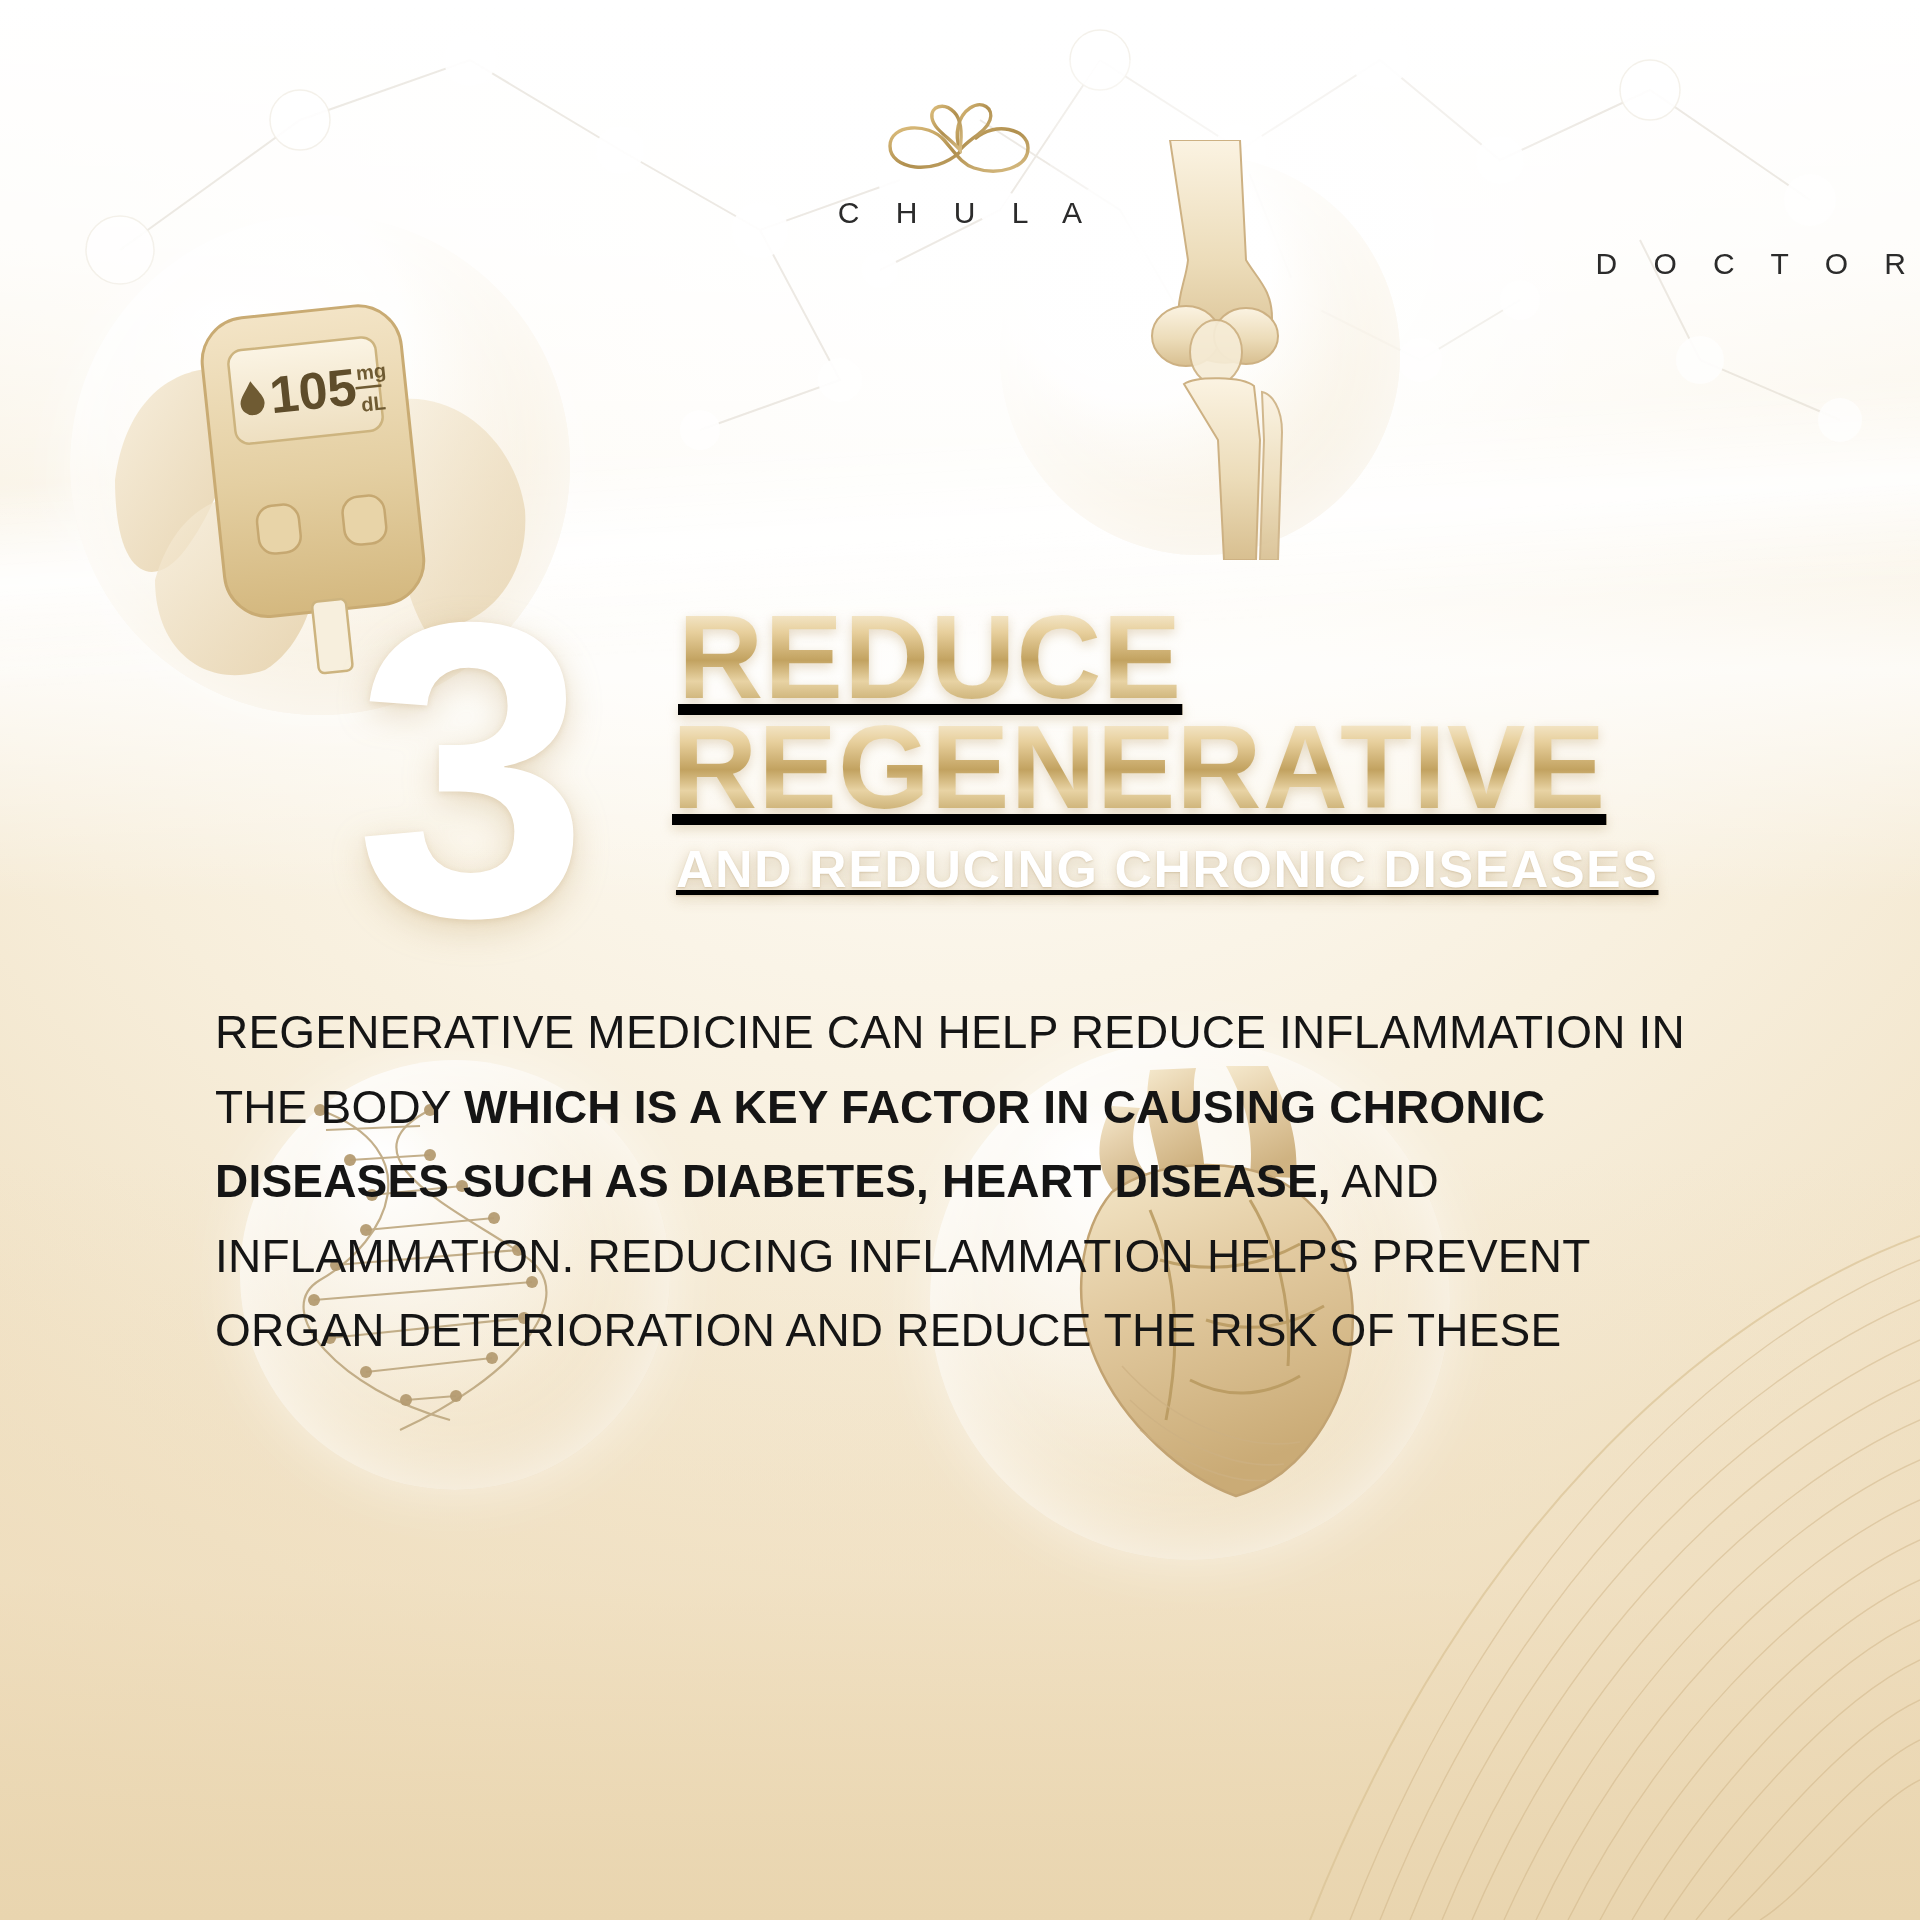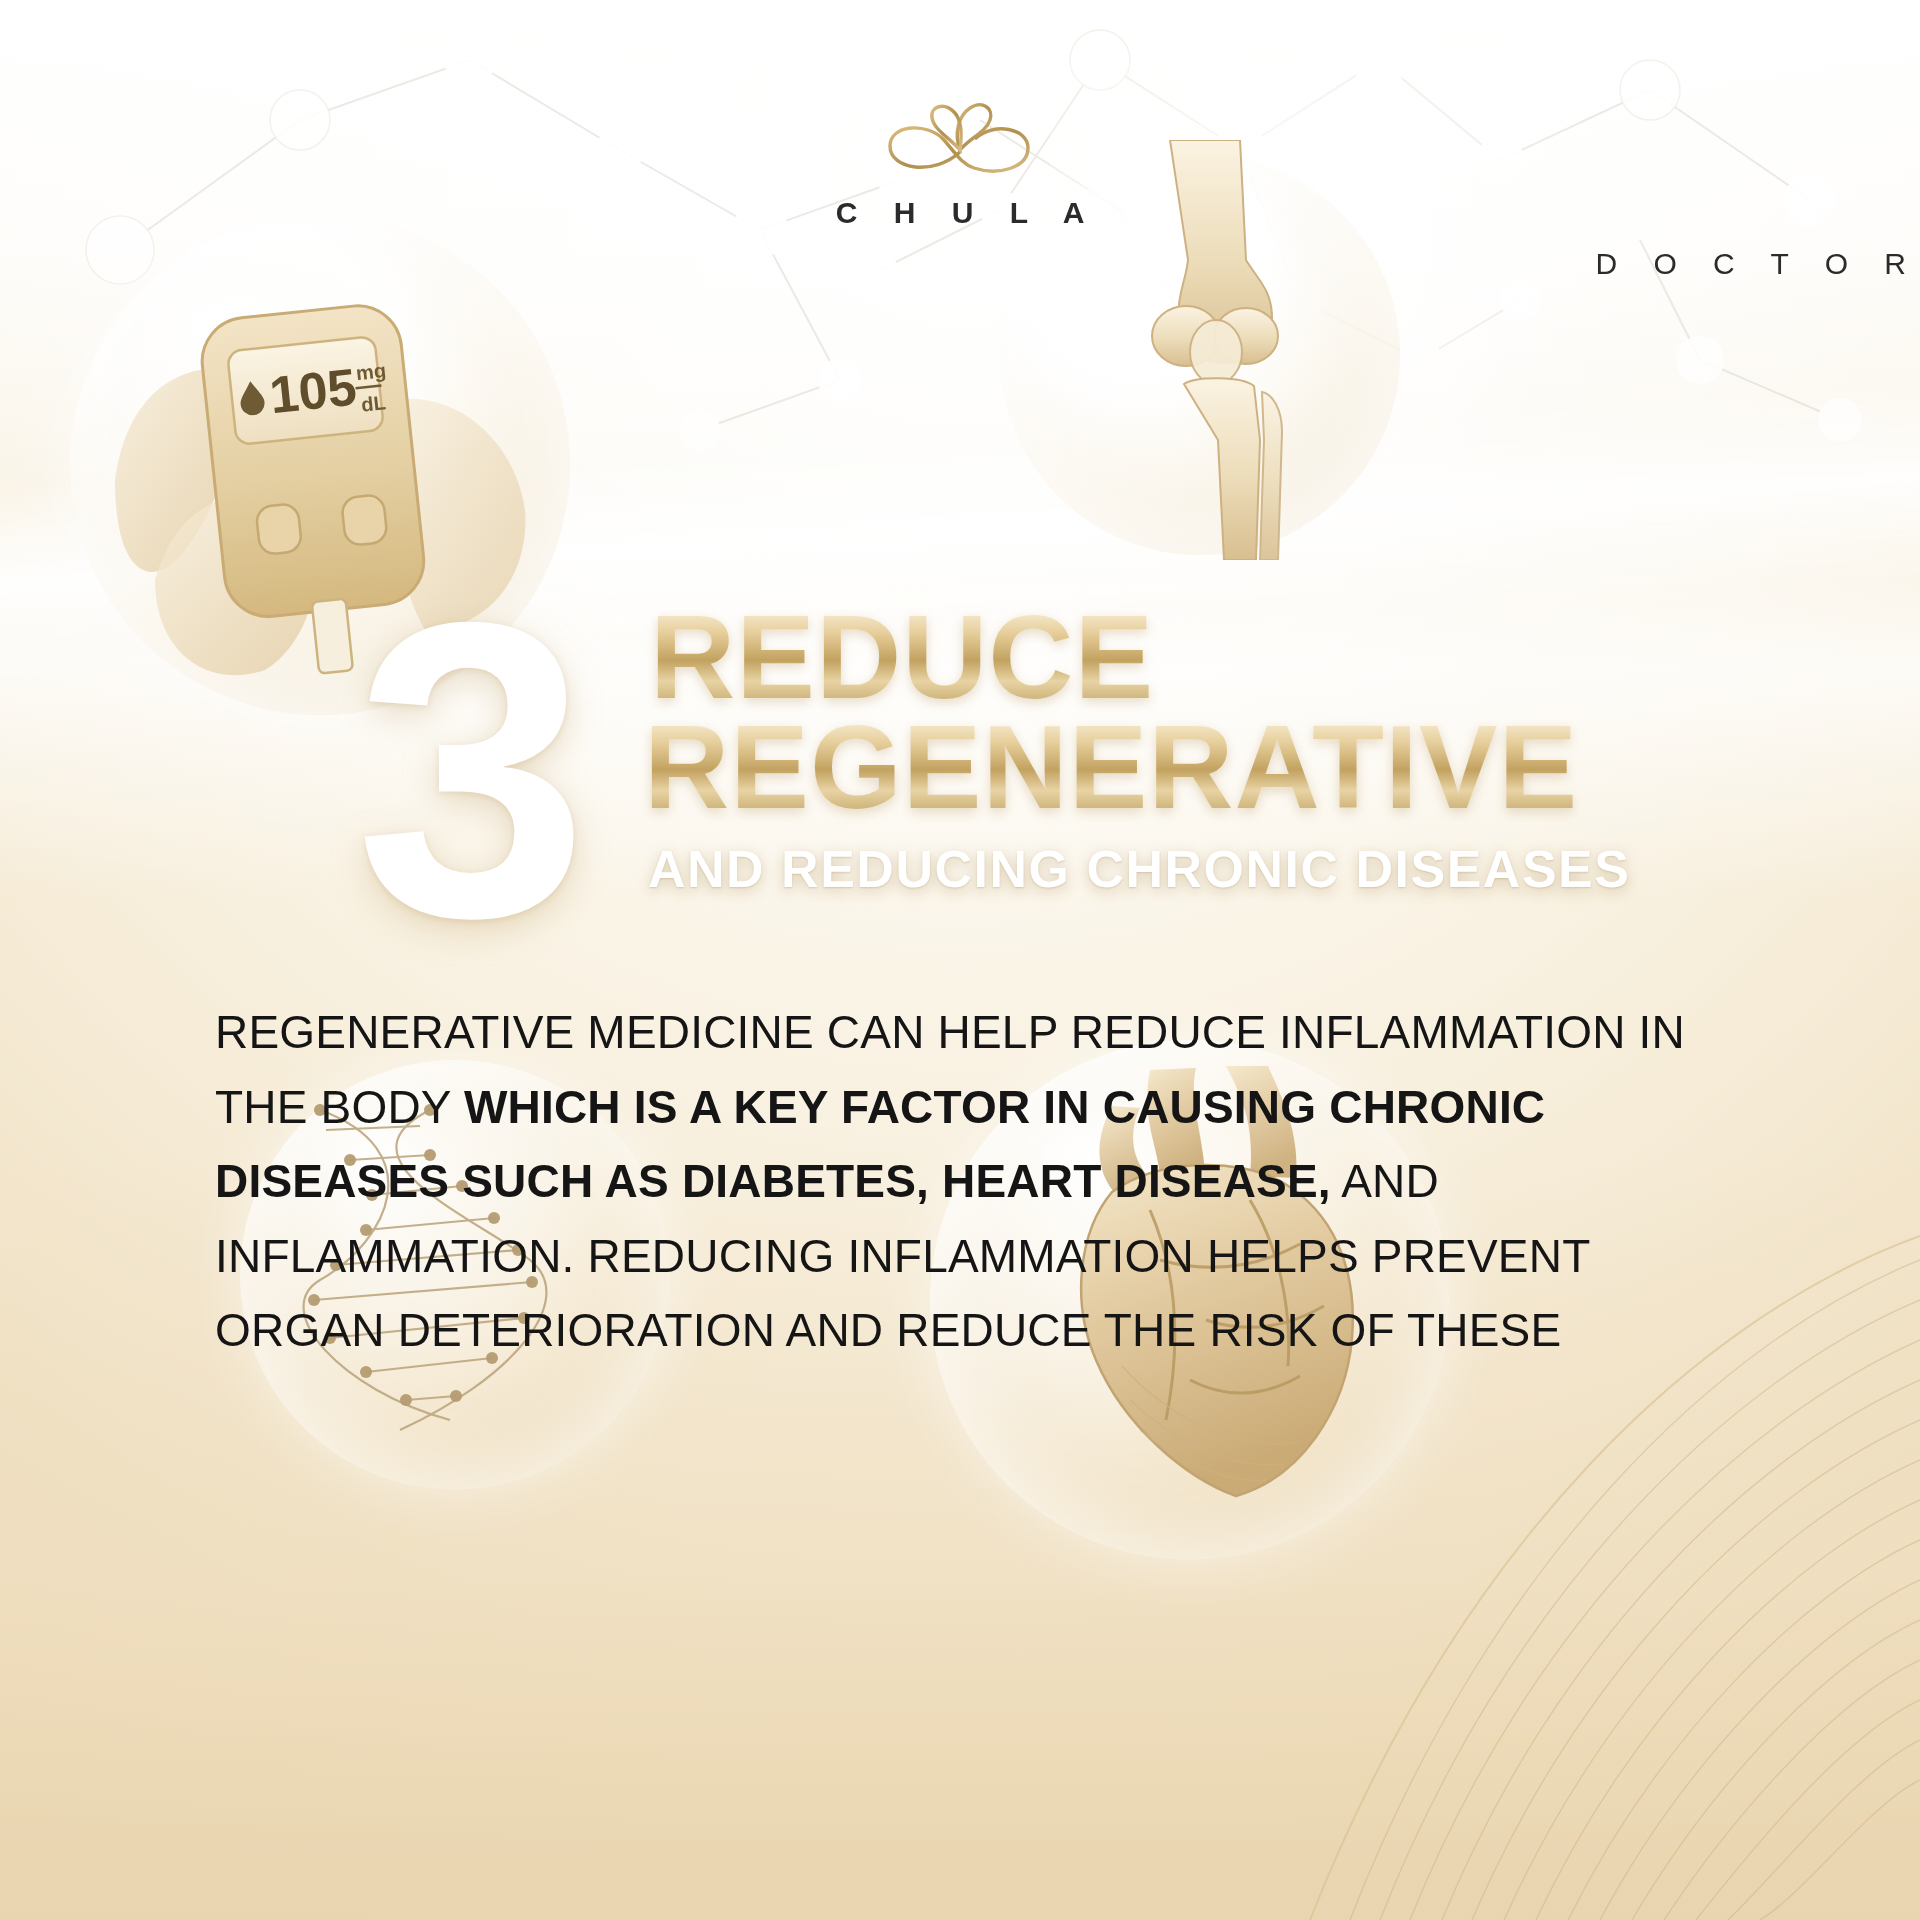--- a/index.html
+++ b/index.html
@@ -110,21 +110,21 @@
     text-align: center;
   }
   .logo-mark {
     display: block;
     margin: 0 auto 10px auto;
   }
   .logo-name {
     font-size: 30px;
     letter-spacing: 14px;
     color: #2b2b2b;
-    font-weight: 700;
+    font-weight: 400;
     line-height: 1.5;
     margin: 0;
     padding-left: 14px;
   }
   .logo-sub {
     font-size: 30px;
     letter-spacing: 14px;
     color: #2b2b2b;
     font-weight: 400;
     line-height: 1.5;
@@ -147,23 +147,24 @@
     font-size: 420px;
     line-height: 1;
     font-weight: 700;
     color: #ffffff;
     text-shadow: 0 10px 34px rgba(198,168,116,0.38), 0 2px 6px rgba(190,160,110,0.25);
     letter-spacing: -12px;
     font-family: "Liberation Sans", sans-serif;
   }
   .headline-texts {
     position: absolute;
-    left: 644px;
+    left: 672px;
     top: 15px;
     width: 1010px;
+    text-decoration: underline;
   }
   .h-line1, .h-line2 {
     font-weight: 700;
     letter-spacing: 1px;
     line-height: 0.98;
     background: linear-gradient(180deg, #fdf7e8 0%, #e7cf9c 28%, #c2a260 52%, #e8d3a4 70%, #b99a56 100%);
     -webkit-background-clip: text;
     background-clip: text;
     color: transparent;
     -webkit-text-fill-color: transparent;

